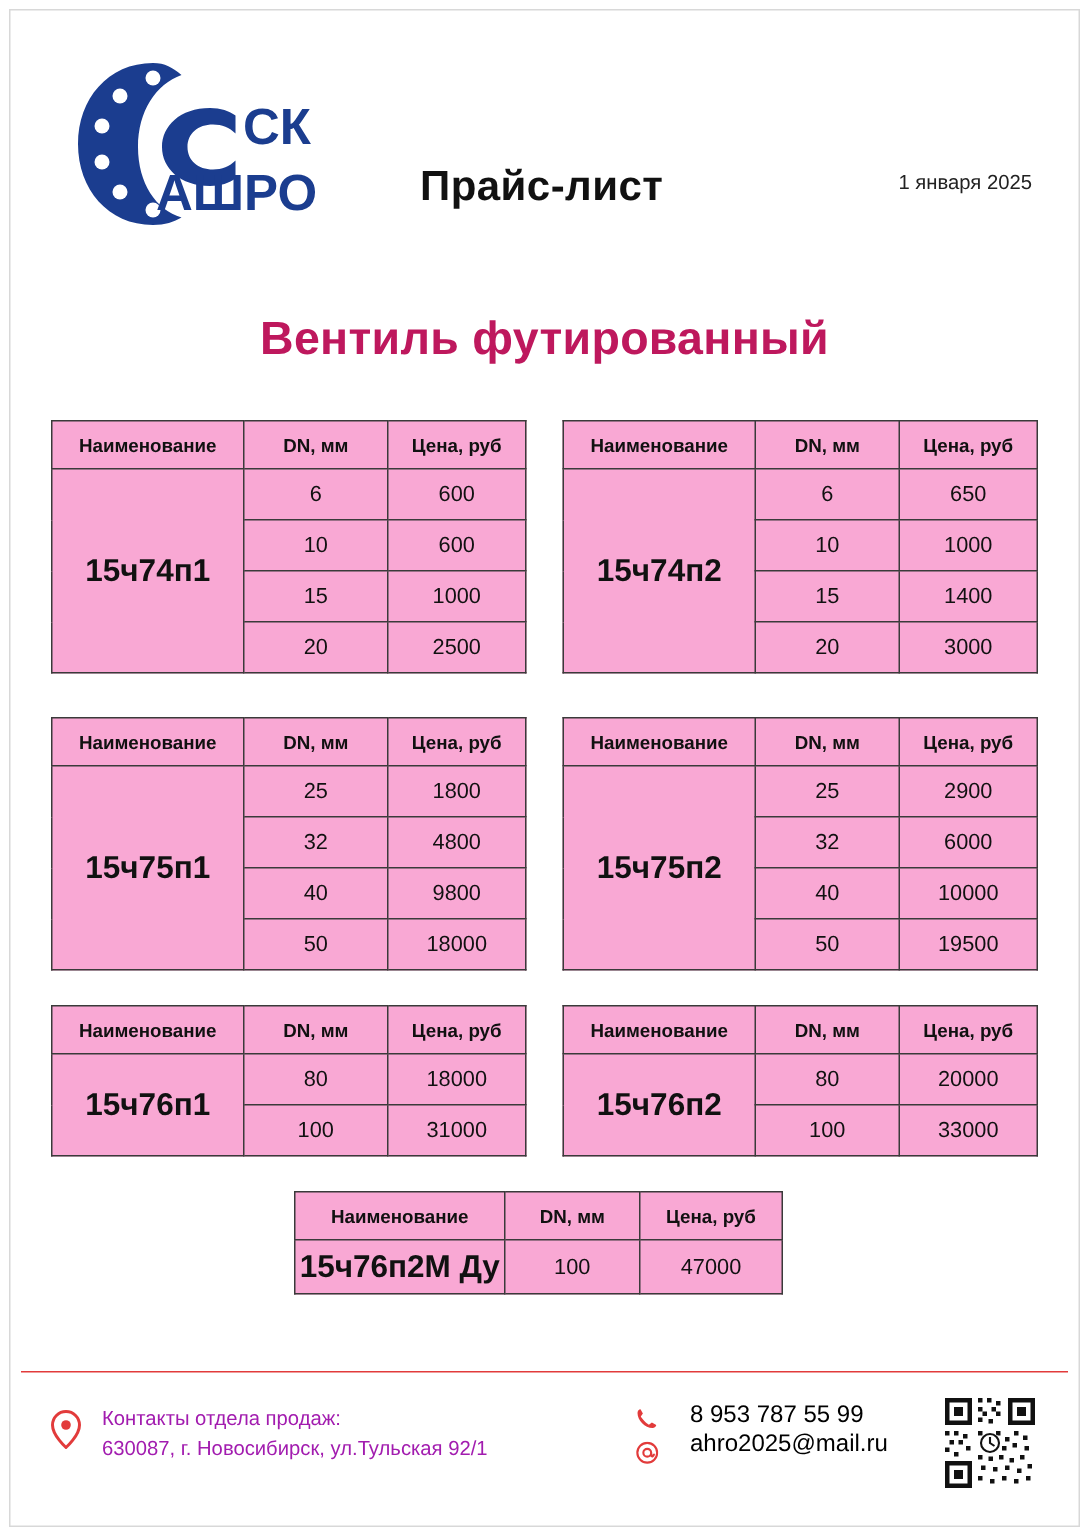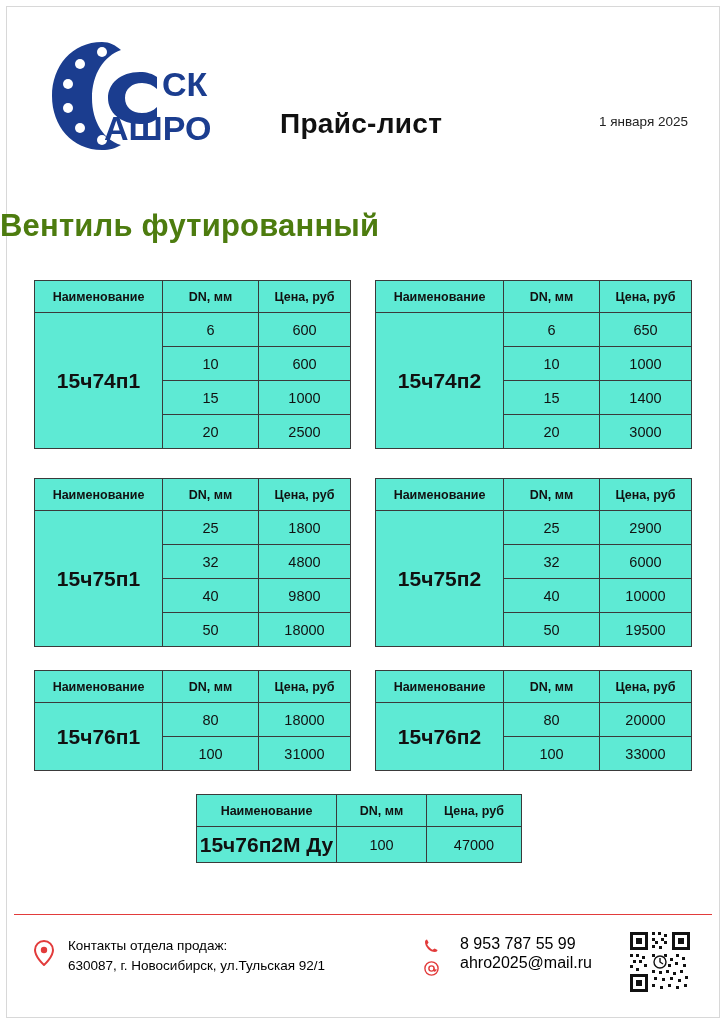--- a/index.html
+++ b/index.html
@@ -58,33 +58,33 @@
     top: 114px;
     font-size: 13.5px;
     color: #222222;
   }
 
   .main-title {
     position: absolute;
     left: 0;
     top: 208px;
     width: 726px;
-    text-align: left;
+    text-align: center;
     font-size: 31px;
     font-weight: bold;
-    color: #4d7c0f;
+    color: #be185d;
     letter-spacing: 0.2px;
   }
 
   
   .tbl {
     position: absolute;
     border-collapse: collapse;
     table-layout: fixed;
-    background: #5eead4;
+    background: #f9a8d4;
   }
   .tbl td, .tbl th {
     border: 1px solid #3a3a3a;
     text-align: center;
     font-size: 14.5px;
     color: #111111;
     font-weight: normal;
     padding: 0;
     height: 34px;
     box-sizing: border-box;
@@ -137,21 +137,21 @@
     left: 34px;
     top: 18px;
     width: 20px;
     height: 26px;
   }
   .contacts-text {
     position: absolute;
     left: 68px;
     top: 14px;
     font-size: 13.5px;
-    color: #000000;
+    color: #a21caf;
     line-height: 20px;
   }
   .mini-icon {
     position: absolute;
     width: 15px;
     height: 15px;
   }
   .phone-icon { left: 424px; top: 16px; }
   .mail-icon  { left: 424px; top: 39px; }
   .ftxt { position: absolute; left: 446px; margin-left: 14px; }

